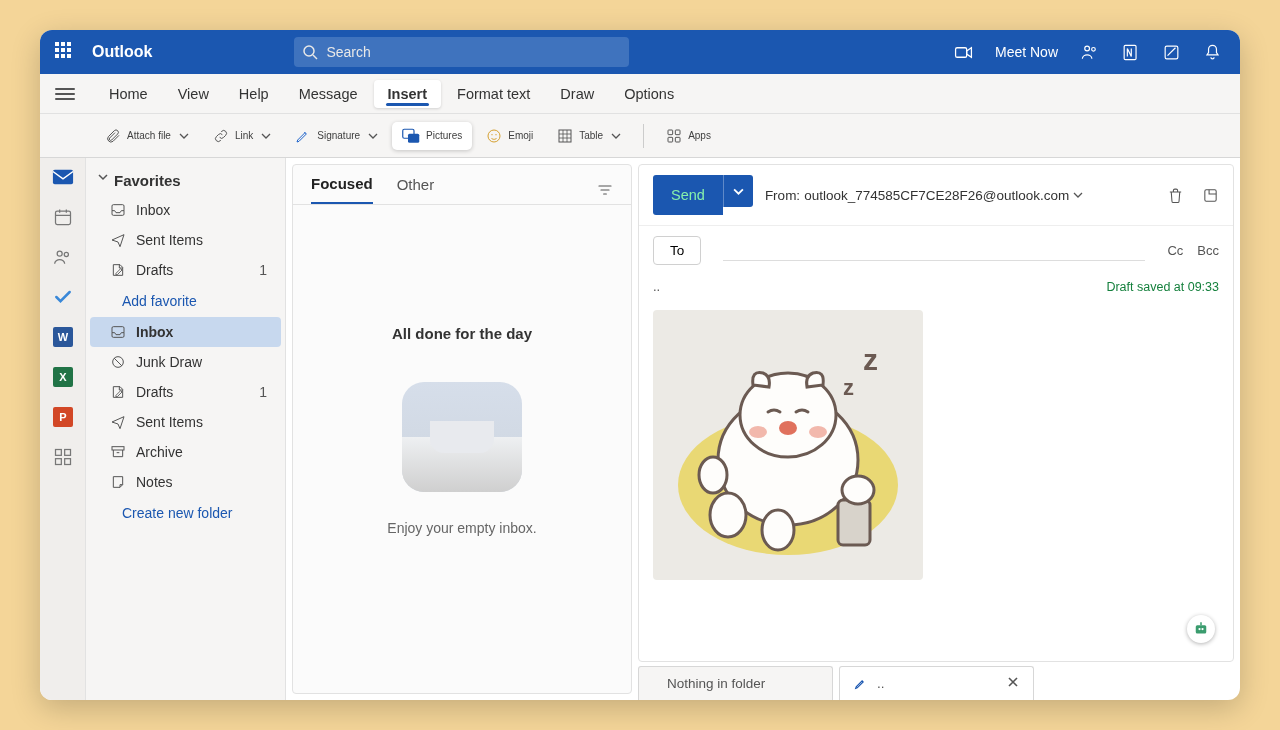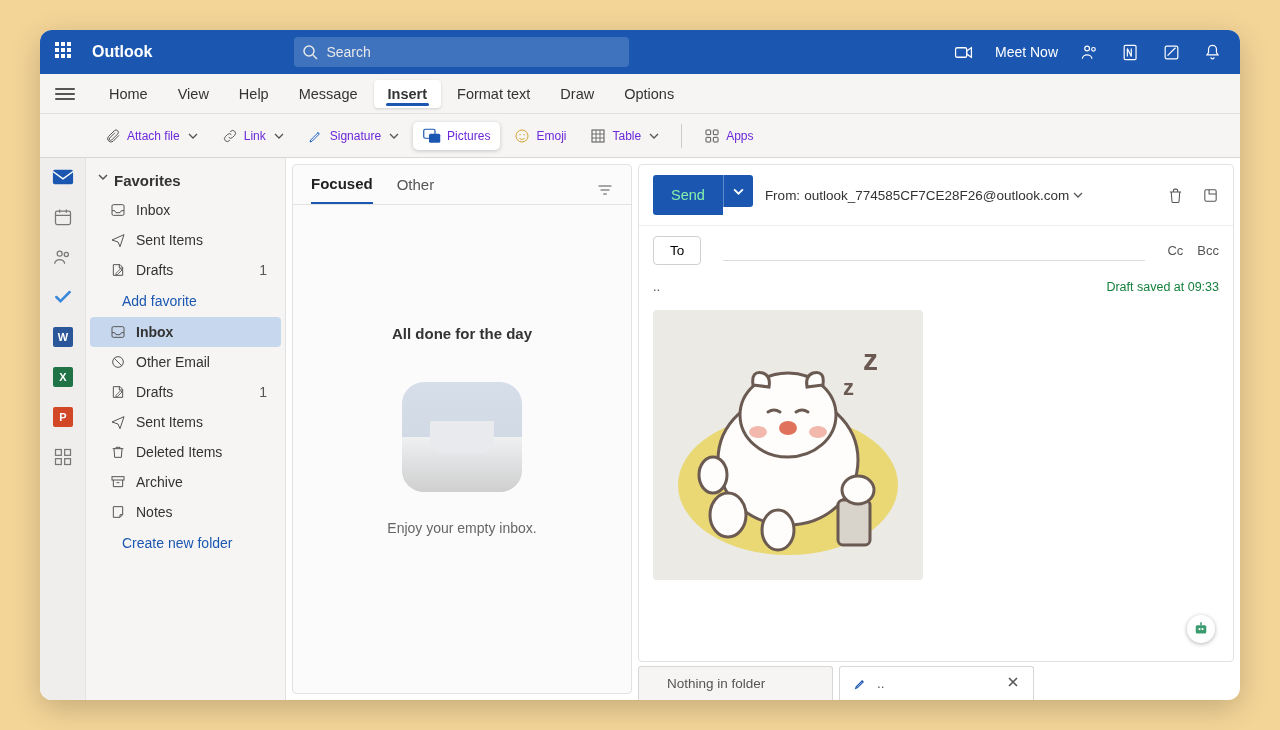--- a/index.html
+++ b/index.html
@@ -19,21 +19,21 @@
 .tbicon{width:19px;height:19px;}
 
 .menubar{height:40px; background:#f6f5f4; border-bottom:1px solid #e1e1e1; display:flex; align-items:center; padding-left:15px; gap:2px;}
 .hamb{width:20px;display:flex;flex-direction:column;gap:3px;margin-right:18px;}
 .hamb span{height:2px;background:#555;border-radius:1px;}
 .menuitem{padding:6px 14px; font-size:14.5px; color:#333; cursor:pointer; border-radius:4px;}
 .menuitem.active{background:#fff; box-shadow:0 1px 3px rgba(0,0,0,.15); font-weight:600; position:relative;}
 .menuitem.active::after{content:""; position:absolute; bottom:2px; left:12px; right:12px; height:2.5px; background:#1b57b0; border-radius:2px;}
 
 .ribbon{height:44px; background:#f6f5f4; border-bottom:1px solid #d7d7d7; display:flex; align-items:center; padding-left:55px; gap:4px;}
-.ribbtn{display:flex; align-items:center; gap:6px; padding:6px 10px; font-size:12px; color:#6d28d9; border-radius:5px; cursor:pointer;}
+.ribbtn{display:flex; align-items:center; gap:6px; padding:6px 10px; font-size:10px; color:#404040; border-radius:5px; cursor:pointer;}
 .ribbtn svg{flex-shrink:0;}
 .ribbtn.active{background:#fff; box-shadow:0 1px 4px rgba(0,0,0,.2);}
 .ribsep{width:1px; height:24px; background:#ccc; margin:0 8px;}
 .chev{margin-left:2px;}
 
 .body{flex:1; display:flex; min-height:0;}
 .leftrail{width:46px; background:#f0eeec; border-right:1px solid #e2e2e2; display:flex; flex-direction:column; align-items:center; padding-top:8px; gap:18px;}
 .railicon{width:22px;height:22px; display:flex;align-items:center;justify-content:center;}
 
 .nav{width:200px; background:#f6f5f4; border-right:1px solid #e2e2e2; padding:8px 4px; overflow:hidden;}
@@ -305,41 +305,35 @@
             <svg class="navicn" viewBox="0 0 24 24">
               <path d="M3 13V6a2 2 0 0 1 2-2h14a2 2 0 0 1 2 2v7M3 13l4 0 2 3h6l2-3h4M3 13v5a2 2 0 0 0 2 2h14a2 2 0 0 0 2-2v-5" fill="none" stroke="#555" stroke-width="1.5"></path>
             </svg>
             <span>Inbox</span>
           </div>
           <div class="navitem">
             <svg class="navicn" viewBox="0 0 24 24">
               <circle cx="12" cy="12" r="8" fill="none" stroke="#555" stroke-width="1.5"></circle>
               <path d="M6 6l12 12" stroke="#555" stroke-width="1.5"></path>
             </svg>
-            <span>Other Email</span>
+            <span>Junk Draw</span>
           </div>
           <div class="navitem">
             <svg class="navicn" viewBox="0 0 24 24">
               <path d="M5 4h10l4 4v12H5z M14 4v5h5" fill="none" stroke="#555" stroke-width="1.5"></path>
               <path d="M9 17l7-7 2 2-7 7-2 .5z" fill="none" stroke="#555" stroke-width="1.3"></path>
             </svg>
             <span>Drafts</span>
             <span class="cnt">1</span>
           </div>
           <div class="navitem">
             <svg class="navicn" viewBox="0 0 24 24">
               <path d="M3 12l18-8-6 18-3-7-9-3z" fill="none" stroke="#555" stroke-width="1.5"></path>
             </svg>
             <span>Sent Items</span>
-          </div>
-          <div class="navitem">
-            <svg class="navicn" viewBox="0 0 24 24">
-              <path d="M4 7h16M9 7V5h6v2M6 7l1 13h10l1-13" fill="none" stroke="#555" stroke-width="1.5"></path>
-            </svg>
-            <span>Deleted Items</span>
           </div>
           <div class="navitem">
             <svg class="navicn" viewBox="0 0 24 24">
               <rect x="3" y="4" width="18" height="5" fill="none" stroke="#555" stroke-width="1.5"></rect>
               <path d="M5 9v10h14V9 M10 13h4" fill="none" stroke="#555" stroke-width="1.5"></path>
             </svg>
             <span>Archive</span>
           </div>
           <div class="navitem">
             <svg class="navicn" viewBox="0 0 24 24">

